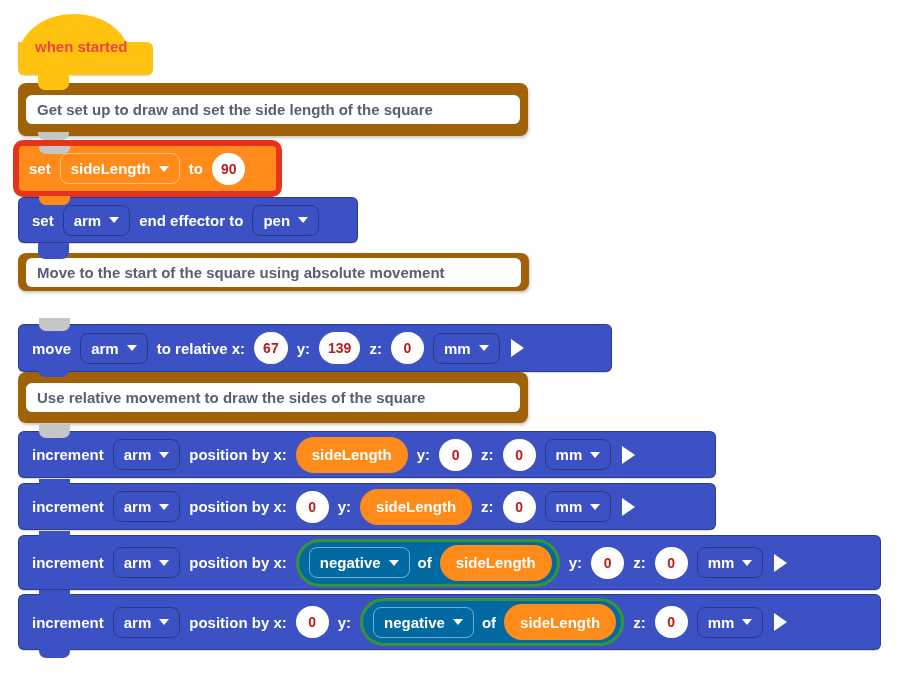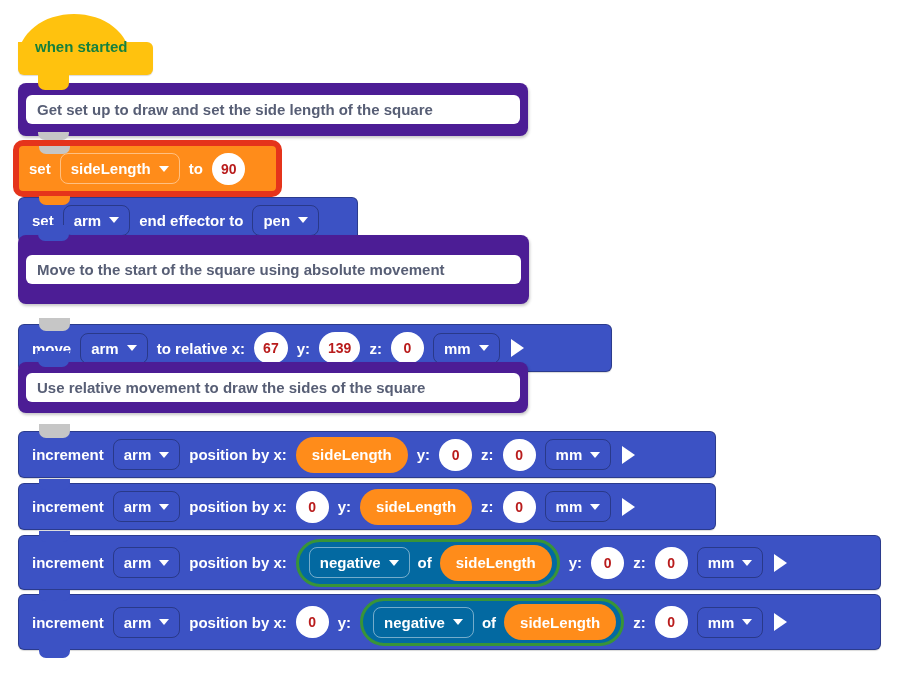--- a/index.html
+++ b/index.html
@@ -12,24 +12,24 @@
   .blue{background:#3C52C4;border:1px solid rgba(0,0,0,.28);border-radius:6px;
         padding:0 14px 0 13px;box-shadow:0 1px 1px rgba(0,0,0,.15);}
   .label{pointer-events:none;}
 
   
   .hat{position:absolute;left:18px;top:14px;width:135px;height:61px;}
   .hat-dome{position:absolute;left:0;top:0;width:112px;height:44px;background:#FFC20E;
             border-radius:56px 56px 0 0 / 44px 44px 0 0;}
   .hat-body{position:absolute;left:0;right:0;top:28px;bottom:0;background:#FFC20E;
             border-radius:0 6px 6px 6px;box-shadow:0 1px 1px rgba(0,0,0,.15);}
-  .hat-label{position:absolute;left:17px;top:24px;color:#15803d;font-size:15px;}
-
-  
-  .comment{position:absolute;display:flex;align-items:center;background:#4c1d95;
+  .hat-label{position:absolute;left:17px;top:24px;color:#ef4444;font-size:15px;}
+
+  
+  .comment{position:absolute;display:flex;align-items:center;background:#a16207;
            border-radius:8px;padding:0 8px;box-shadow:1px 2px 3px rgba(0,0,0,.22);}
   .comment-text{flex:1;background:#fff;border-radius:6px;padding:6px 11px;
                 color:#575E75;font-size:15px;overflow:hidden;}
 
   
   .highlight{position:absolute;left:13px;top:140px;width:269px;height:57px;box-sizing:border-box;
              border:6px solid #E5341B;border-radius:10px;background:#FF8C1A;
              display:flex;align-items:center;gap:9px;color:#fff;font-size:15px;
              padding:0 10px;white-space:nowrap;z-index:2;}
 
@@ -63,23 +63,23 @@
   .tab-gray-in{top:0;height:8px;background:#C6C6C6;}
   .tab-gray{background:#C6C6C6;}
   .tab-orange{top:-2px;height:9px;background:#FF8C1A;}
   .tab-blue{background:#3C52C4;}
   .tab-bottom{top:auto;bottom:-9px;height:10px;background:#3C52C4;}
   .tab-under{top:auto;bottom:-4px;height:8px;background:#C6C6C6;z-index:1;}
 
   
   #c1{left:18px;top:83px;width:494px;height:53px;}
   #b-seteff{left:18px;top:197px;width:340px;height:46px;}
-  #c2{left:18px;top:235px;width:495px;height:69px;}
+  #c2{left:18px;top:253px;width:495px;height:38px;}
   #b-move{left:18px;top:324px;width:594px;height:48px;}
-  #c3{left:18px;top:362px;width:494px;height:51px;}
+  #c3{left:18px;top:372px;width:494px;height:51px;}
   #b-inc1{left:18px;top:431px;width:698px;height:47px;}
   #b-inc2{left:18px;top:483px;width:698px;height:47px;}
   #b-inc3{left:18px;top:535px;width:863px;height:55px;}
   #b-inc4{left:18px;top:594px;width:863px;height:56px;}
 </style>
 </head>
 <body>
 
 <div class="canvas">
 

